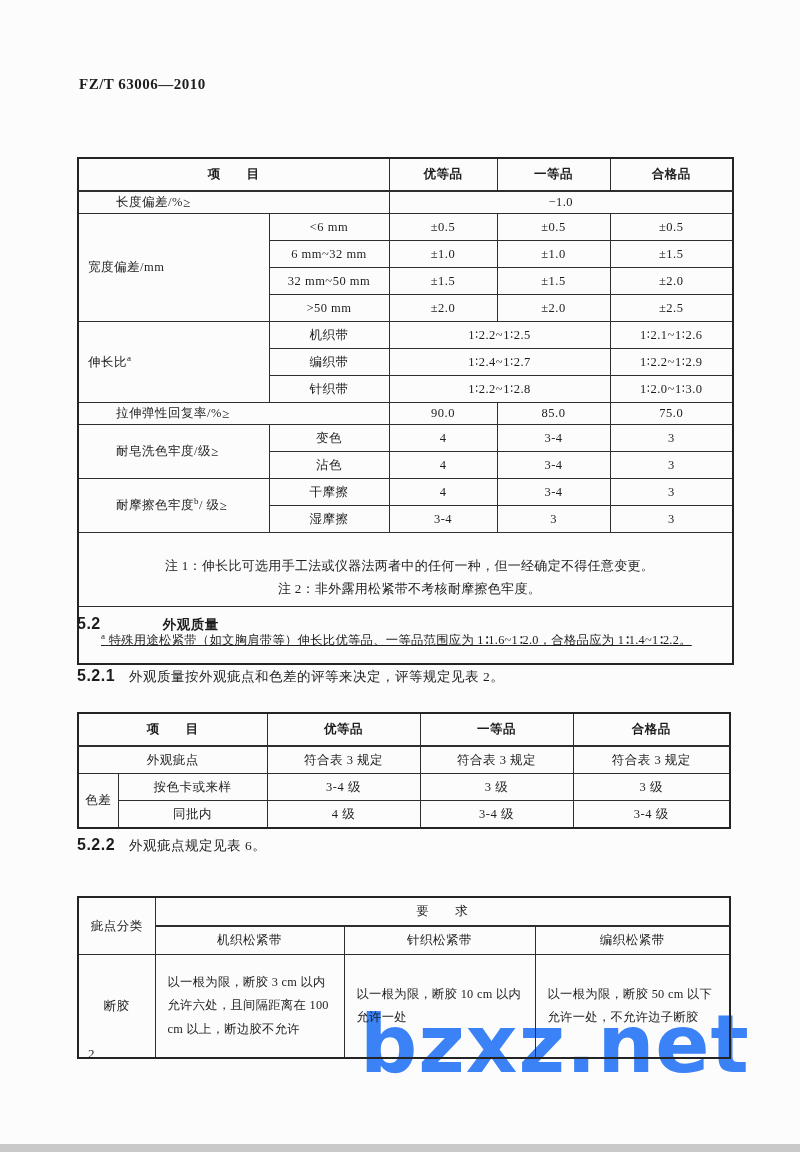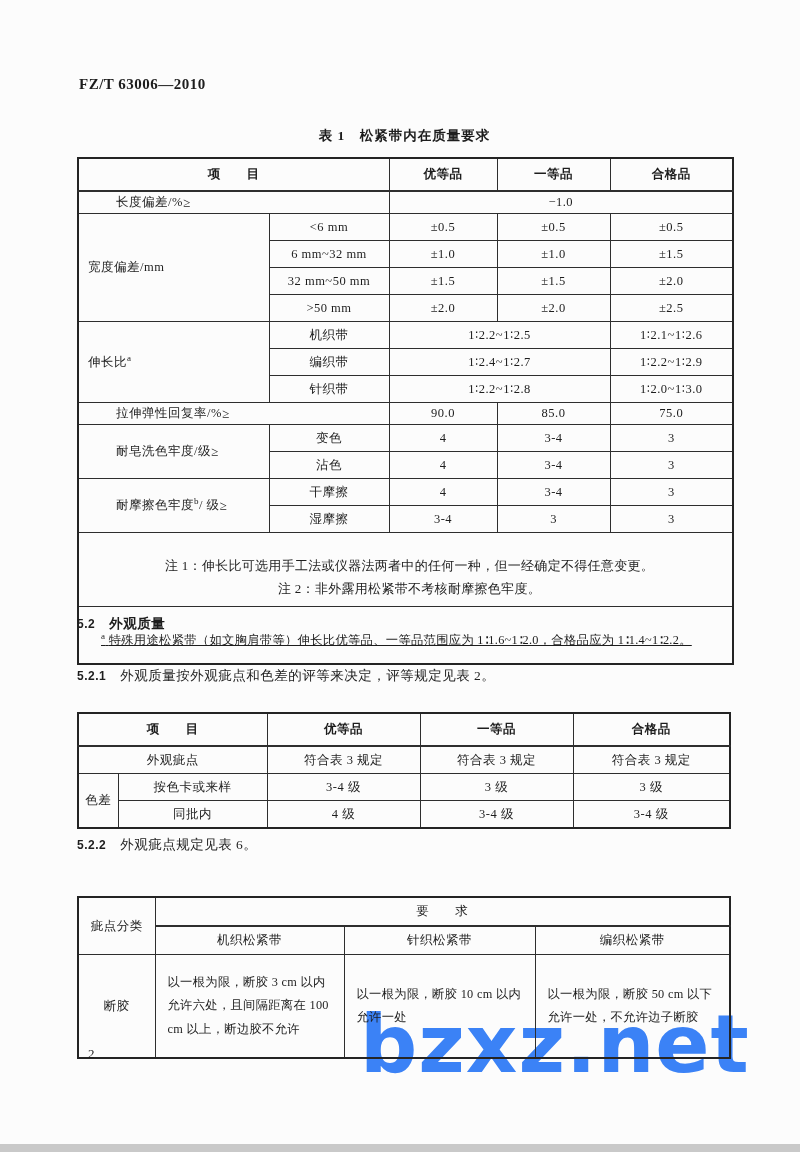--- a/index.html
+++ b/index.html
@@ -57,23 +57,23 @@
     font-size:12.3px;letter-spacing:.3px;text-decoration:underline;
   }
   td.req{
     text-align:left;padding:8px 10px 8px 12px;
     font-size:12.3px;line-height:1.9;letter-spacing:.3px;
   }
   tr.t3data td{height:86px;}
   .section{
     position:absolute;left:77px;font-size:13.5px;letter-spacing:.5px;
   }
-  .section .num{font-weight:bold;margin-right:14px;font-family:"Liberation Sans","DejaVu Sans",sans-serif;font-size:12px;text-align:right;}
+  .section .num{font-weight:bold;margin-right:14px;font-family:"Liberation Sans","DejaVu Sans",sans-serif;font-size:16px;text-align:right;}
   .s52{top:615px;}
-  .s52 .ttl{font-weight:bold;}
+  .s52 .ttl{font-weight:bold;margin-left:48px;}
   .s521{top:651px;margin-top:16px;}
   .s522{top:836px;}
   .page-number{
     position:absolute;left:88px;top:1046px;font-size:13px;
   }
   .watermark{
     position:absolute;left:360px;top:998px;
     font-family:"DejaVu Sans","Liberation Sans",sans-serif;
     font-weight:bold;font-size:80px;letter-spacing:1px;
     color:#3b82f6;z-index:0;user-select:none;
@@ -86,21 +86,20 @@
 </style>
 </head>
 <body>
 
 <div class="page">
 
   <div class="watermark">bzxz.net</div>
 
   <div class="doc-number">FZ/T 63006—2010</div>
 
-  <div class="tbl-title t1-title">表 1　松紧带内在质量要求</div>
 
   <table class="t1">
     <colgroup>
       <col style="width:191px">
         <col style="width:120px">
         <col style="width:108px">
         <col style="width:113px">
         <col style="width:123px">
     </colgroup>
     <tbody>

